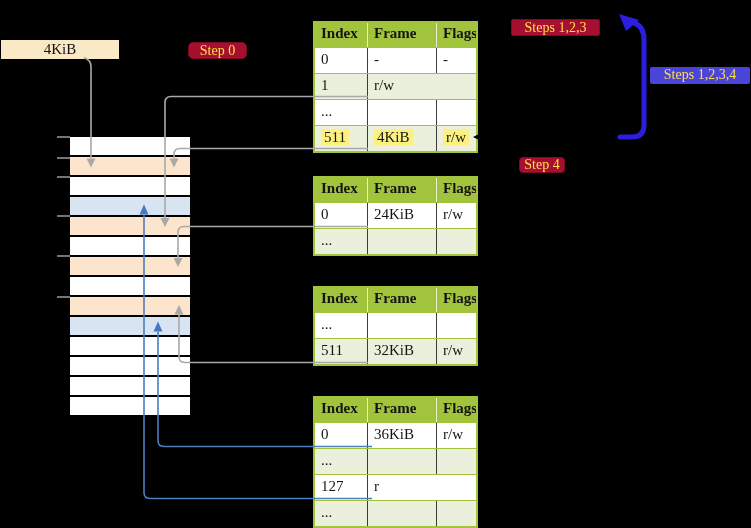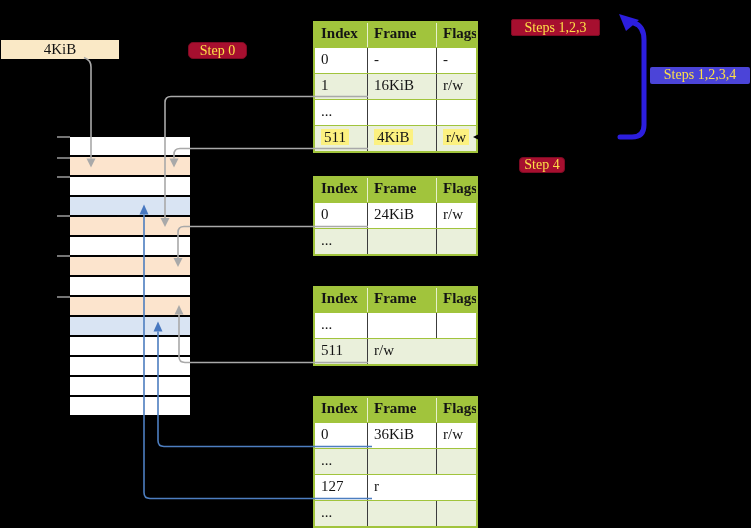--- a/index.html
+++ b/index.html
@@ -81,21 +81,20 @@
           <div class="ptc c1">Frame</div>
           <div class="ptc c2">Flags</div>
         </div>
         <div class="ptr">
           <div class="ptc c0">0</div>
           <div class="ptc c1">-</div>
           <div class="ptc c2">-</div>
         </div>
         <div class="ptr alt">
           <div class="ptc c0">1</div>
-          <div class="ptc c1">16KiB</div>
           <div class="ptc c2">r/w</div>
         </div>
         <div class="ptr">
           <div class="ptc c0">...</div>
           <div class="ptc c1"></div>
           <div class="ptc c2"></div>
         </div>
         <div class="ptr alt">
           <div class="ptc c0"><span class="hl">511</span></div>
           <div class="ptc c1"><span class="hl">4KiB</span></div>
@@ -125,20 +124,21 @@
           <div class="ptc c1">Frame</div>
           <div class="ptc c2">Flags</div>
         </div>
         <div class="ptr">
           <div class="ptc c0">...</div>
           <div class="ptc c1"></div>
           <div class="ptc c2"></div>
         </div>
         <div class="ptr alt">
           <div class="ptc c0">511</div>
+          <div class="ptc c1">32KiB</div>
           <div class="ptc c2">r/w</div>
         </div>
       </div>
       <div class="ptable" style="top: 396px;">
         <div class="ptr head">
           <div class="ptc c0">Index</div>
           <div class="ptc c1">Frame</div>
           <div class="ptc c2">Flags</div>
         </div>
         <div class="ptr">

